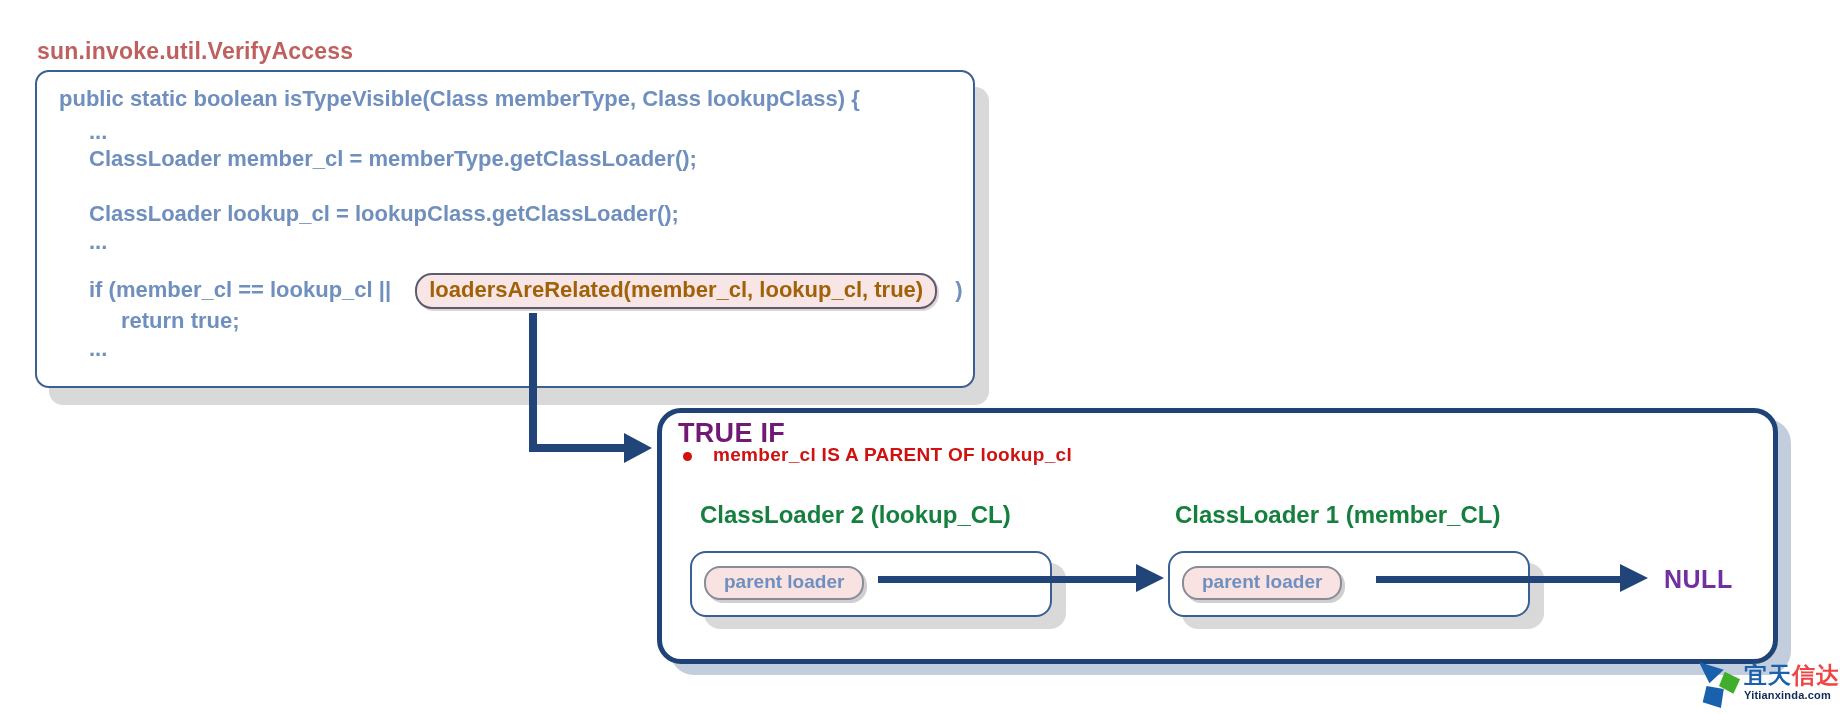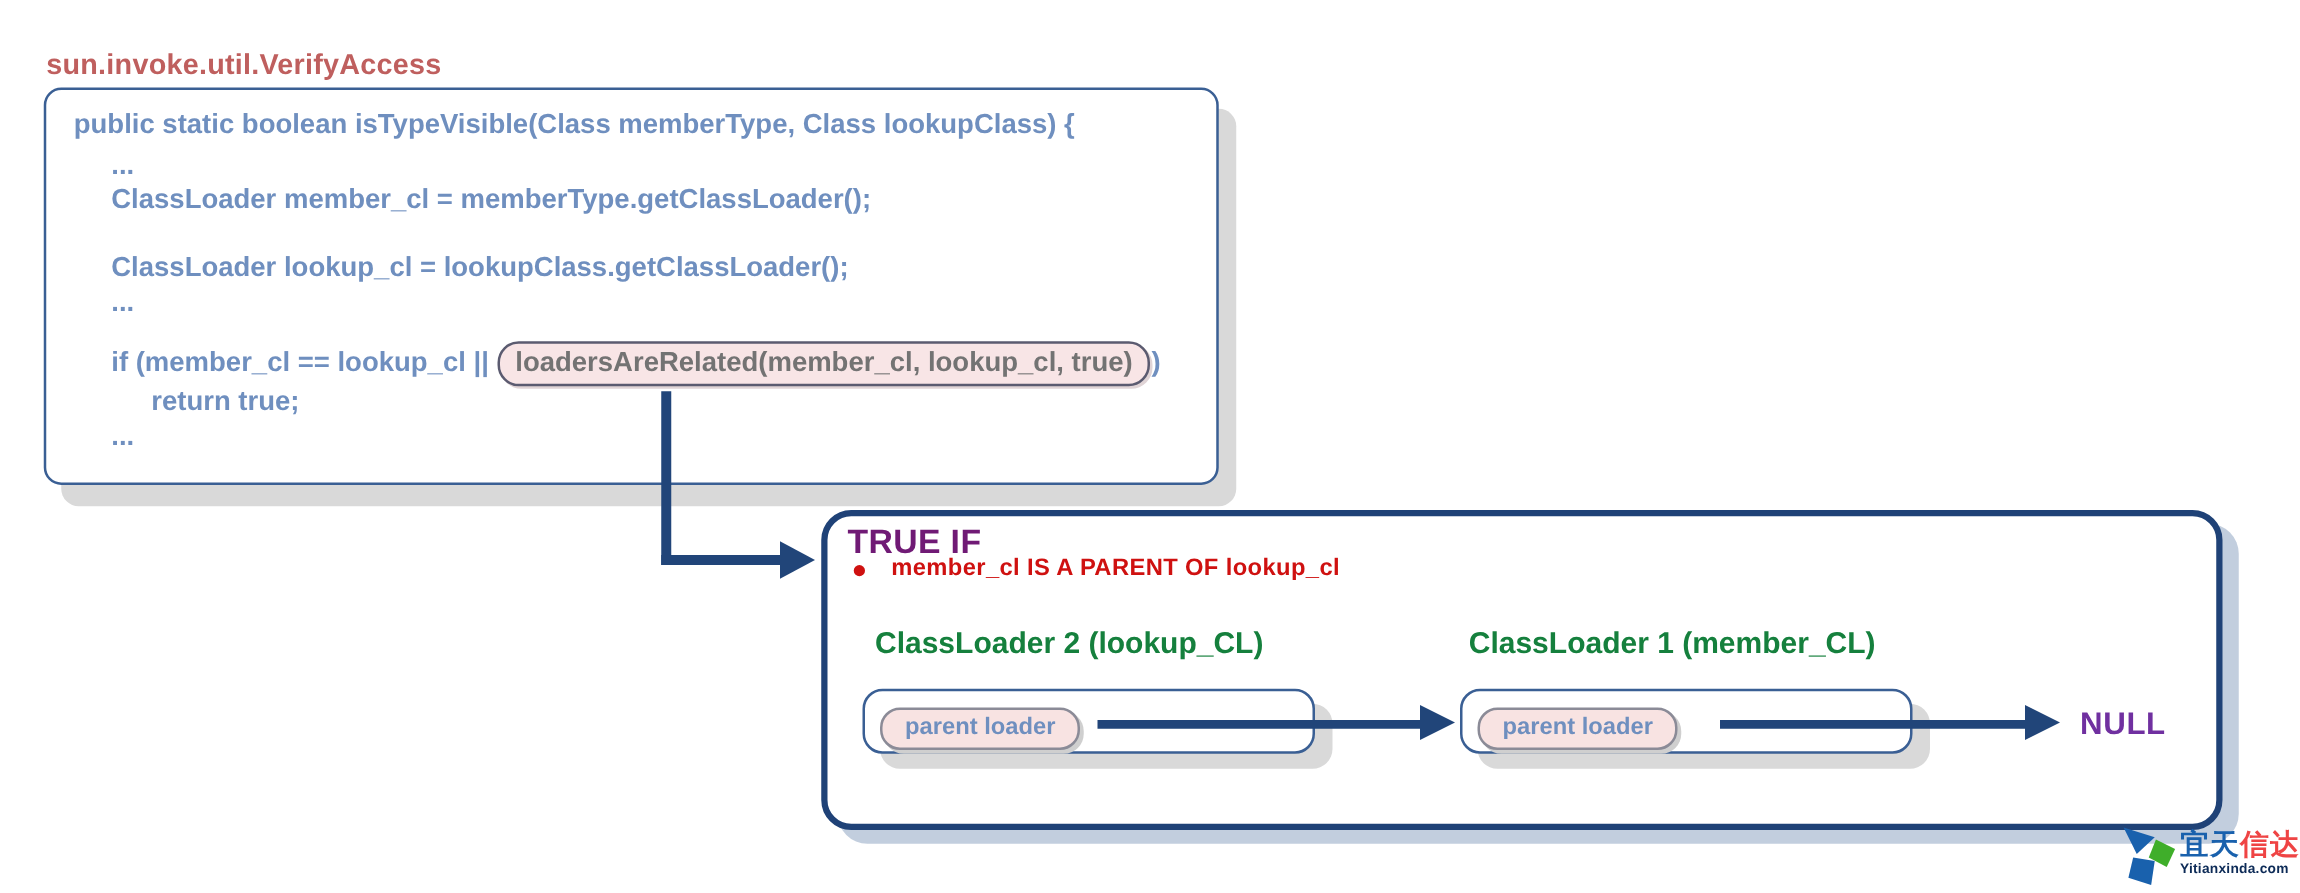--- a/index.html
+++ b/index.html
@@ -26,23 +26,23 @@
   }
   .cl-1  { left:22px; top:14px;  }
   .cl-2  { left:52px; top:47px;  }
   .cl-3  { left:52px; top:74px;text-align:right;  }
   .cl-4  { left:52px; top:129px; }
   .cl-5  { left:52px; top:157px; }
   .cl-if { left:52px; top:205px; }
   .cl-6  { left:84px; top:236px; }
   .cl-7  { left:52px; top:264px; }
   .hl-pill {
-    display:inline-block; margin:-5px 1px; padding:2px 12px 4px;
+    display:inline-block; margin:-5px 18px; padding:2px 12px 4px;
     background:#f8e5e6; border:2.5px solid #5b5b70; border-radius:17px;
-    color:#737373; box-shadow:2px 2px 0 #e0d4d6;
+    color:#a16207; box-shadow:2px 2px 0 #e0d4d6;
   }
   
   .conn { position:absolute; background:#214579; z-index:5; }
   .conn-v { left:529px; top:313px; width:8px;  height:139px; }
   .conn-h { left:529px; top:444px; width:97px; height:8px;  }
   .arrow-head-right {
     position:absolute; width:0; height:0; z-index:5;
     border-top:15px solid transparent; border-bottom:15px solid transparent;
     border-left:28px solid #214579;
   }
@@ -64,21 +64,21 @@
   .bullet-text {
     position:absolute; left:713px; top:444px;
     font-size:19px; color:#cf1110; letter-spacing:.3px; white-space:nowrap;
   }
   .loader-title {
     position:absolute; top:501px; font-size:24px; color:#15803d; white-space:nowrap;
   }
   .lt-1 { left:700px; }
   .lt-2 { left:1175px; }
   .loader-box {
-    position:absolute; top:551px; width:362px; height:52px;
+    position:absolute; top:551px; width:362px; height:66px;
     background:#ffffff; border:2.5px solid #3a5f94; border-radius:16px;
     box-shadow:14px 12px 0 #d9d9d9;
   }
   .lb-1 { left:690px; }
   .lb-2 { left:1168px; }
   .slot-pill {
     position:absolute; left:12px; top:13px; display:inline-block;
     padding:3px 18px 5px; background:#f8e3e2; border:2px solid #8b8b97;
     border-radius:16px; font-size:19px; color:#6f8fbf; white-space:nowrap;
     box-shadow:3px 3px 0 #cfcfcf;

